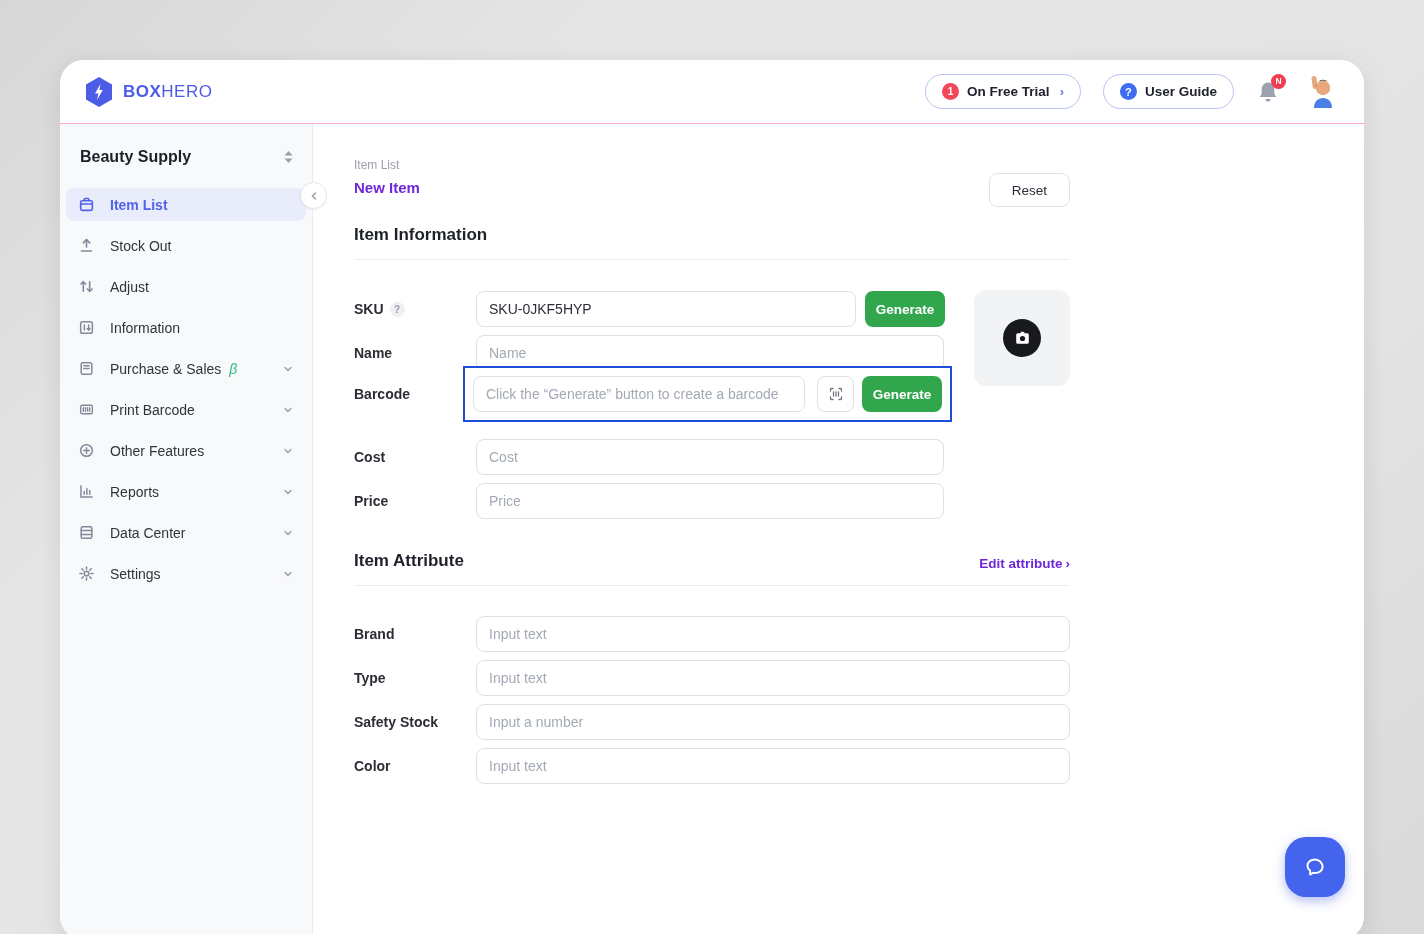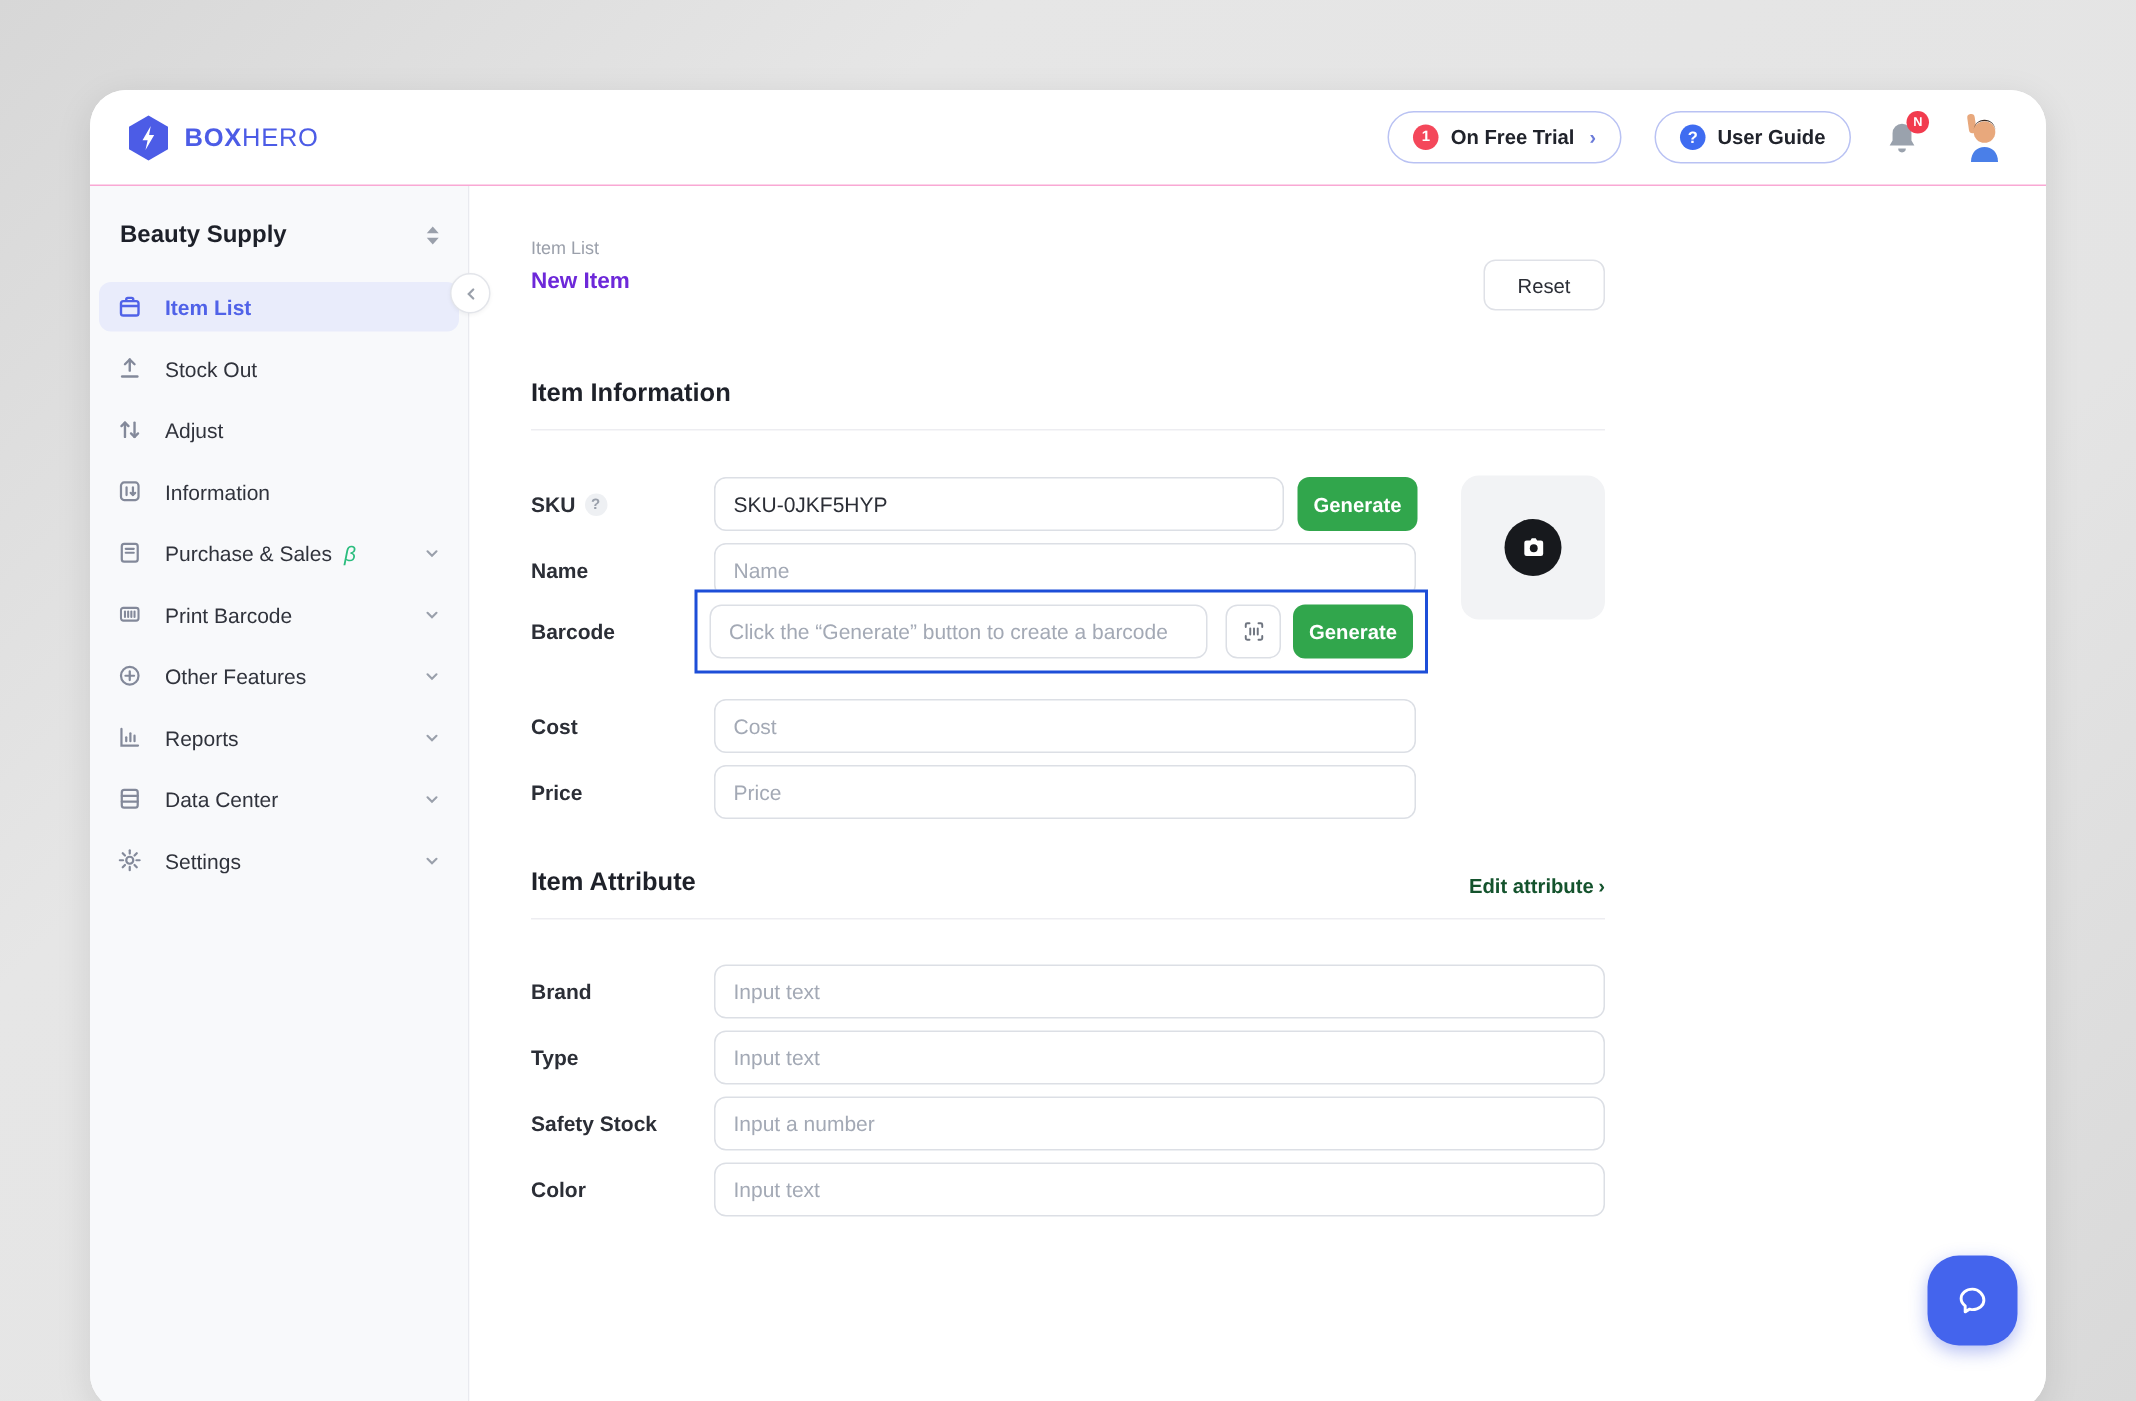--- a/index.html
+++ b/index.html
@@ -53,21 +53,21 @@
   .nav-chev { margin-left:auto; color:#9aa0ab; display:flex; }
 
   
   .main { flex:1; background:#fff; padding:34px 0 0 41px; position:relative; }
   .content { width:716px; }
   .breadcrumb { font-size:12px; color:#9ba0ab; margin-bottom:7px; }
   .page-head { display:flex; align-items:flex-start; justify-content:space-between; }
   .page-title { font-size:15px; font-weight:700; color:#6d28d9; }
   .reset-btn { height:34px; padding:0 22px; background:#fff; border:1px solid #dfe1e7; border-radius:8px;
     font-size:13.5px; font-weight:500; color:#2b2e36; cursor:pointer; margin-top:-6px; }
-  .section-title { font-size:17px; font-weight:700; color:#1e2129; margin-top:45px; }
+  .section-title { font-size:17px; font-weight:700; color:#1e2129; margin-top:18px; }
   .divider { height:1px; background:#ededf1; margin-top:14px; }
 
   .form-area { position:relative; margin-top:31px; }
   .form-row { display:flex; align-items:center; margin-bottom:8px; }
   .form-label { width:122px; font-size:14px; font-weight:600; color:#2b2e36; display:flex; align-items:center; gap:6px; }
   .help-circle { width:15px; height:15px; border-radius:50%; background:#eef0f3; color:#9aa0ab;
     font-size:10px; font-weight:700; display:flex; align-items:center; justify-content:center; cursor:pointer; }
   input.txt { height:36px; border:1px solid #dcdfe5; border-radius:8px; padding:0 12px;
     font-size:14px; color:#2b2e36; outline:none; font-family:"Liberation Sans", sans-serif; background:#fff; }
   input.txt::placeholder { color:#a3a9b5; }
@@ -83,21 +83,21 @@
 
   .row-barcode { margin-bottom:30px; }
   .barcode-highlight { display:flex; align-items:center; border:2px solid #1d4ed8; padding:8px;
     margin:-13px 0 -13px -13px; background:#fff; }
   .w-barcode { width:332px; }
   .scan-btn { width:37px; height:36px; margin-left:12px; border:1px solid #dcdfe5; border-radius:8px;
     background:#fff; display:flex; align-items:center; justify-content:center; color:#6e747f; cursor:pointer; }
   .barcode-highlight .gen-btn { margin-left:8px; }
 
   .attr-head { display:flex; align-items:flex-end; justify-content:space-between; margin-top:32px; }
-  .edit-link { font-size:13.5px; font-weight:700; color:#14532d; cursor:pointer; display:flex; align-items:center; gap:3px; }
+  .edit-link { font-size:13.5px; font-weight:700; color:#6d28d9; cursor:pointer; display:flex; align-items:center; gap:3px; }
 
   .chat-fab { position:absolute; left:1285px; top:837px; width:60px; height:60px; border-radius:21px;
     background:#4464ed; display:flex; align-items:center; justify-content:center; cursor:pointer;
     box-shadow:0 4px 12px rgba(40,70,220,.35); }
 </style>
 </head>
 <body>
 
 <div class="app-card">
 

